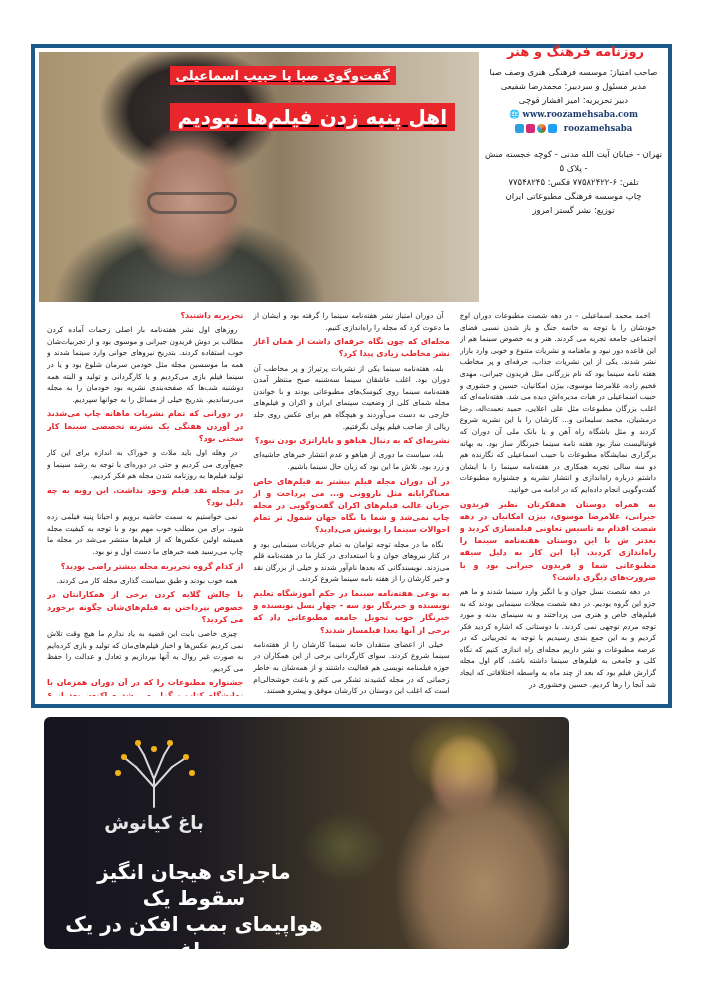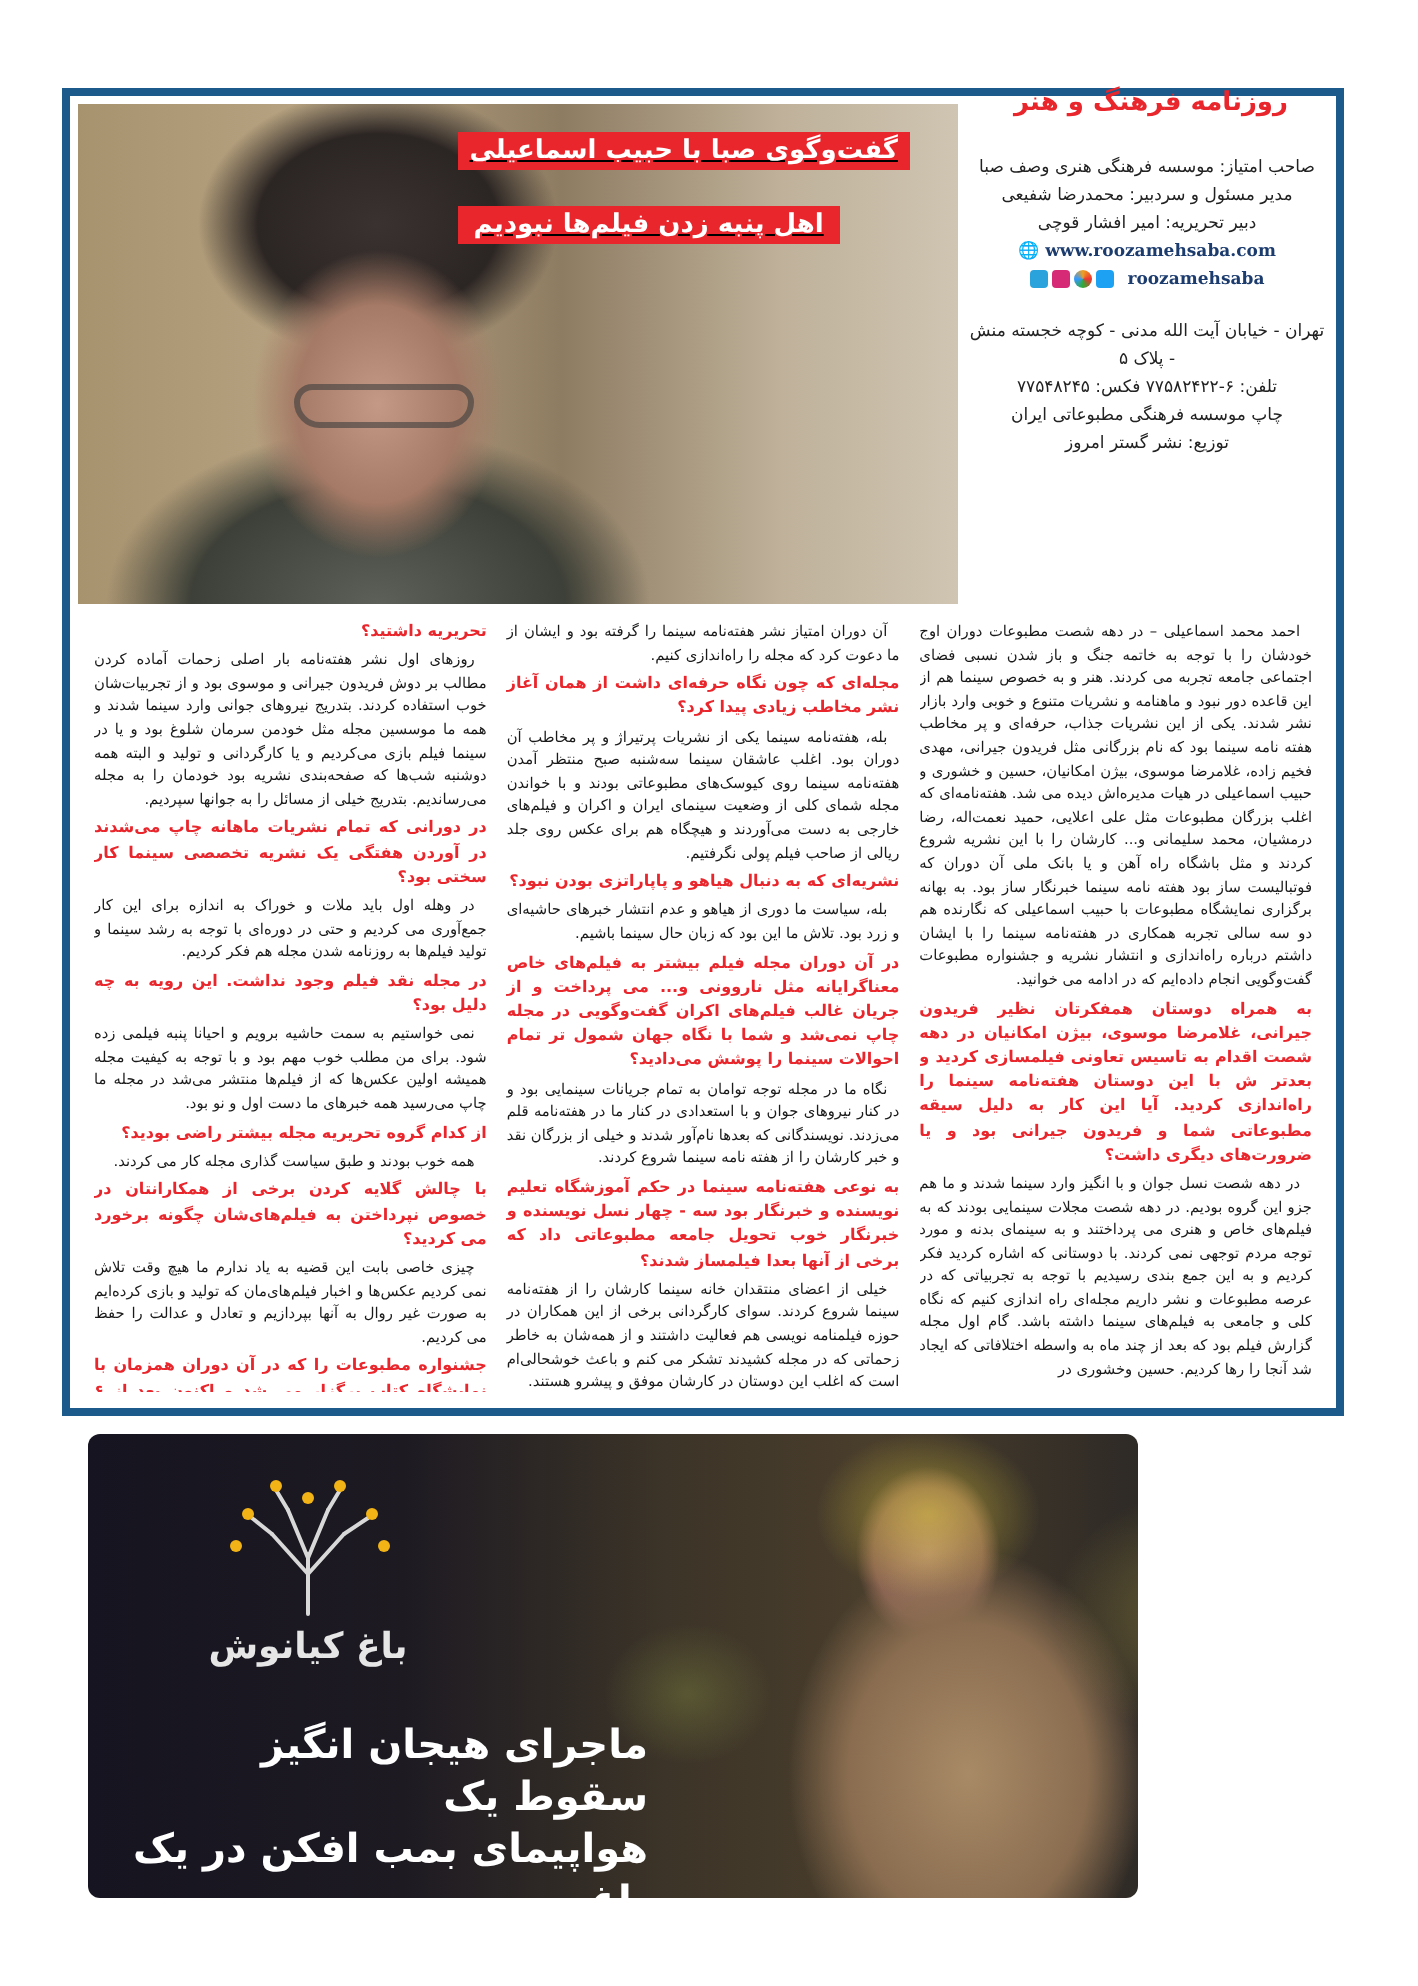--- a/index.html
+++ b/index.html
@@ -21,30 +21,30 @@
       radial-gradient(ellipse 170px 110px at 150px 250px, #5d6058 0%, #3d4038 55%, transparent 80%),
       linear-gradient(90deg, #a8936f 0%, #b9a584 30%, #8e7c62 55%, #bfb19a 80%, #cfc5b2 100%);
     overflow: hidden;
   }
   .hero-glasses {
     position: absolute; left: 108px; top: 140px; width: 90px; height: 22px;
     border: 3px solid #3e3e3e; border-radius: 10px 10px 14px 14px; opacity: .6;
   }
   .hero-titles { position: absolute; right: 24px; top: 14px; display: flex; flex-direction: column; align-items: flex-end; gap: 18px; text-decoration: underline; }
   .hero-kicker { background: #e8262c; color: #fff; font-weight: bold; font-size: 13px; padding: 2px 6px; }
-  .hero-headline { background: #e8262c; color: #fff; font-weight: bold; font-size: 13px; padding: 2px 8px; }
+  .hero-headline { background: #e8262c; color: #fff; font-weight: bold; font-size: 20px; padding: 2px 8px; }
 
   
   .masthead {
     position: absolute; left: 448px; top: 4px; right: 4px; height: 250px;
     background: #fff; text-align: center;
   }
   .logo { color: #e8262c; font-size: 62px; font-weight: bold; line-height: 70px; margin-top: 4px; letter-spacing: -2px; }
   .logo-sub { color: #e8262c; font-size: 13px; font-weight: bold; text-align: right; padding-right: 20px; margin-top: -8px; }
-  .mast-lines { margin-top: 18px; font-size: 8.5px; color: #222; line-height: 14px; }
+  .mast-lines { margin-top: 6px; font-size: 8.5px; color: #222; line-height: 14px; }
   .mast-web { font-size: 8.5px; color: #1d3c6e; line-height: 14px; font-family: "DejaVu Serif", serif; font-weight: bold; direction: ltr; }
   .social-row { display: inline-flex; gap: 2px; align-items: center; margin-right: 4px; vertical-align: middle; }
   .sicon { width: 9px; height: 9px; border-radius: 2px; display: inline-block; }
   .mast-address { margin-top: 12px; font-size: 8.5px; color: #222; line-height: 14px; }
 
   
   .columns { position: absolute; left: 4px; top: 262px; right: 4px; bottom: 8px; display: flex; flex-direction: row; gap: 10px; padding: 0 8px; }
   .col { flex: 1; font-size: 7.4px; line-height: 11.6px; color: #1a1a1a; text-align: justify; overflow: hidden; }
   .col p { margin-bottom: 3px; text-indent: 6px; }
   .col .q { color: #e8262c; font-weight: bold; font-size: 8px; line-height: 12.2px; margin-bottom: 2px; text-indent: 0; }
@@ -54,21 +54,21 @@
     position: absolute; left: 44px; top: 717px; width: 525px; height: 232px; border-radius: 6px; overflow: hidden;
     background:
       radial-gradient(ellipse 80px 60px at 420px 40px, rgba(220,200,60,.55) 0%, transparent 70%),
       radial-gradient(ellipse 110px 90px at 560px 90px, rgba(190,170,70,.45) 0%, transparent 70%),
       radial-gradient(ellipse 60px 50px at 300px 130px, rgba(140,150,70,.35) 0%, transparent 70%),
       radial-gradient(ellipse 120px 150px at 440px 170px, #a88a66 0%, #8a6d50 50%, transparent 75%),
       radial-gradient(ellipse 45px 55px at 420px 60px, #b08470 0%, #8a6352 60%, transparent 80%),
       linear-gradient(90deg, #161420 0%, #1d1a22 30%, #3c3428 55%, #4a3e2c 75%, #2e2a26 100%);
   }
   .ad-logo { position: absolute; left: 60px; top: 20px; width: 100px; height: 115px; }
-  .ad-title { position: absolute; left: 20px; top: 142px; width: 260px; text-align: right; color: #fff; font-weight: bold; font-size: 20px; line-height: 26px; }
+  .ad-title { position: absolute; left: 20px; top: 142px; width: 260px; text-align: center; color: #fff; font-weight: bold; font-size: 20px; line-height: 26px; }
 </style>
 </head>
 <body>
 
 <div class="frame">
   <div class="frame-inner">
 
     <div class="hero">
       <div class="hero-glasses"></div>
       <div class="hero-titles">

